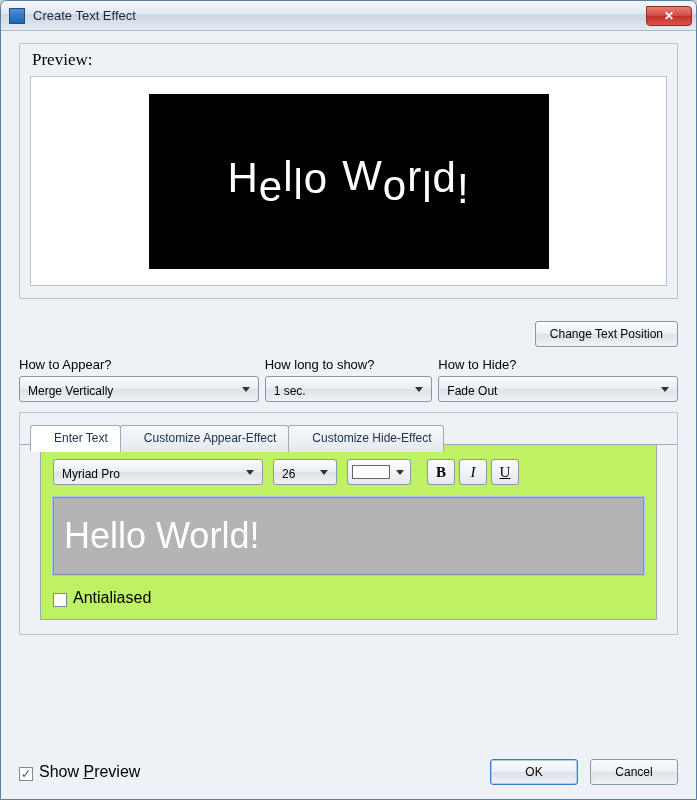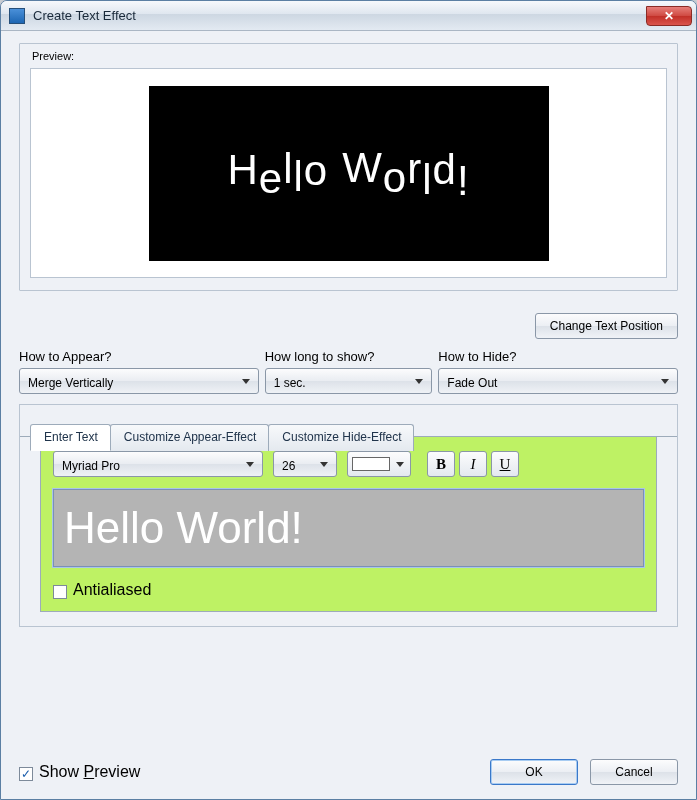--- a/index.html
+++ b/index.html
@@ -56,22 +56,23 @@
     flex-direction: column;
   }
   .group {
     border: 1px solid #b9c4d1;
     border-radius: 1px;
     padding: 10px 10px 12px 10px;
     background: #eef1f6;
     margin-bottom: 12px;
   }
   .group-label {
-    font-size: 11px;
+    font-size: 17px;
     margin: -4px 0 6px 2px;
+    font-family: Liberation Serif, serif;
   }
   .preview-box {
     border: 1px solid #b9c4d1;
     background: #fff;
     height: 210px;
     display:flex; align-items:center; justify-content:center;
     padding: 6px;
   }
   .preview-inner {
     background:#000;
@@ -132,27 +133,27 @@
     display:flex;
     border-bottom:1px solid #9dabba;
     background:#eef1f6;
     padding: 4px 10px 0 10px;
     gap:0;
   }
   .tab {
     border:1px solid #9dabba;
     border-bottom:none;
     background: linear-gradient(180deg,#f7f9fb,#e4e9ef);
-    padding:5px 12px 6px 13px;
+    padding:5px 12px 6px 23px;
     font-size:12px;
     border-radius:3px 3px 0 0;
     margin-right:-1px;
     cursor:pointer;
     position:relative;
-    top:15px;
+    top:8px;
     color:#20344b;
   }
   .tab.active {
     background:#fff;
     border-bottom:1px solid #fff;
     z-index:2;
   }
   .tabbody {
     background:#bef264;
     border:1px solid #9dabba;
@@ -188,21 +189,21 @@
   }
   .textinput {
     width:100%;
     height:78px;
     background:#b4b4b4;
     border:1px solid #7b8fb8;
     box-shadow: 0 0 0 1px #a8c5ea;
     padding: 6px 10px;
     color:#fff;
     font-family:"Myriad Pro","Segoe UI",Arial,sans-serif;
-    font-size:44px;
+    font-size:36px;
     outline:none;
   }
   .checkrow {
     display:flex; align-items:flex-end; gap:6px; margin-top:14px;
     font-size:16px;
   }
   .checkbox {
     width:14px; height:14px; border:1px solid #7d8a9a; background:#fff;
     display:inline-flex; align-items:center; justify-content:center;
     cursor:pointer;

